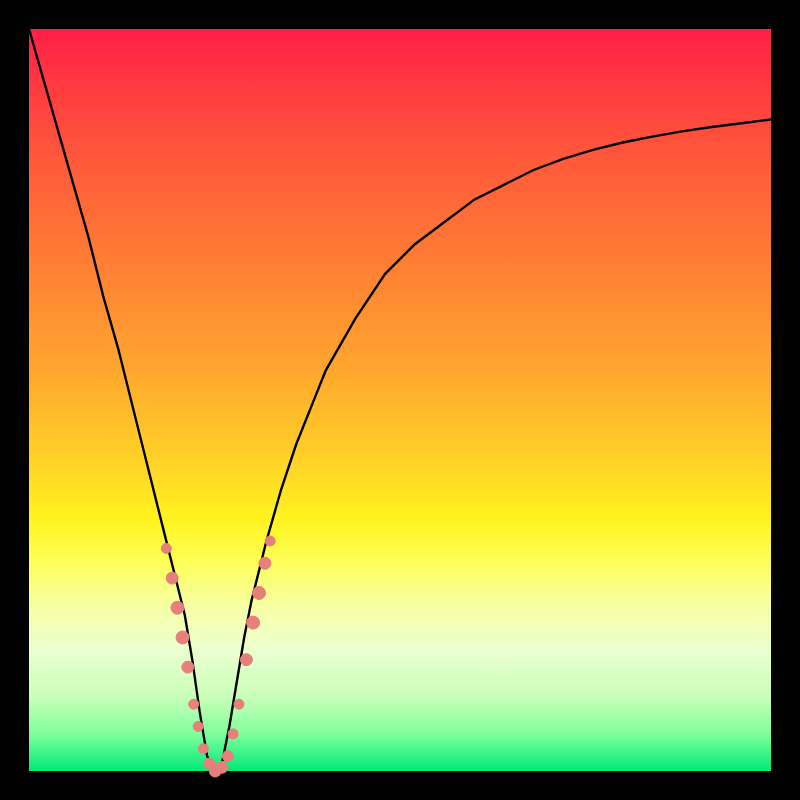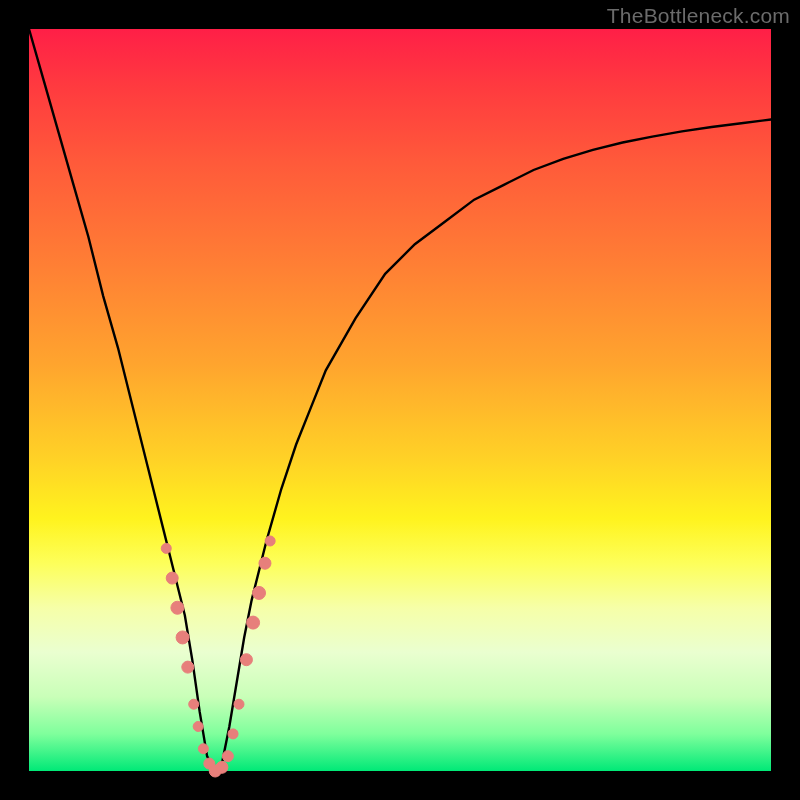--- a/index.html
+++ b/index.html
@@ -84,14 +84,13 @@
           <circle cx="204.05" cy="704.90" r="5" fill="#e77f7b" stroke="#e77f7b"></circle>
           <circle cx="209.99" cy="675.22" r="5" fill="#e77f7b" stroke="#e77f7b"></circle>
           <circle cx="217.41" cy="630.70" r="6" fill="#e77f7b" stroke="#e77f7b"></circle>
           <circle cx="224.08" cy="593.60" r="6.5" fill="#e77f7b" stroke="#e77f7b"></circle>
           <circle cx="230.02" cy="563.92" r="6.5" fill="#e77f7b" stroke="#e77f7b"></circle>
           <circle cx="235.96" cy="534.24" r="6" fill="#e77f7b" stroke="#e77f7b"></circle>
           <circle cx="241.15" cy="511.98" r="5" fill="#e77f7b" stroke="#e77f7b"></circle>
         </g>
     </svg>
   </div>
-  <div class="watermark">TheBottleneck.com</div>
 </div>
 
 </body></html>

